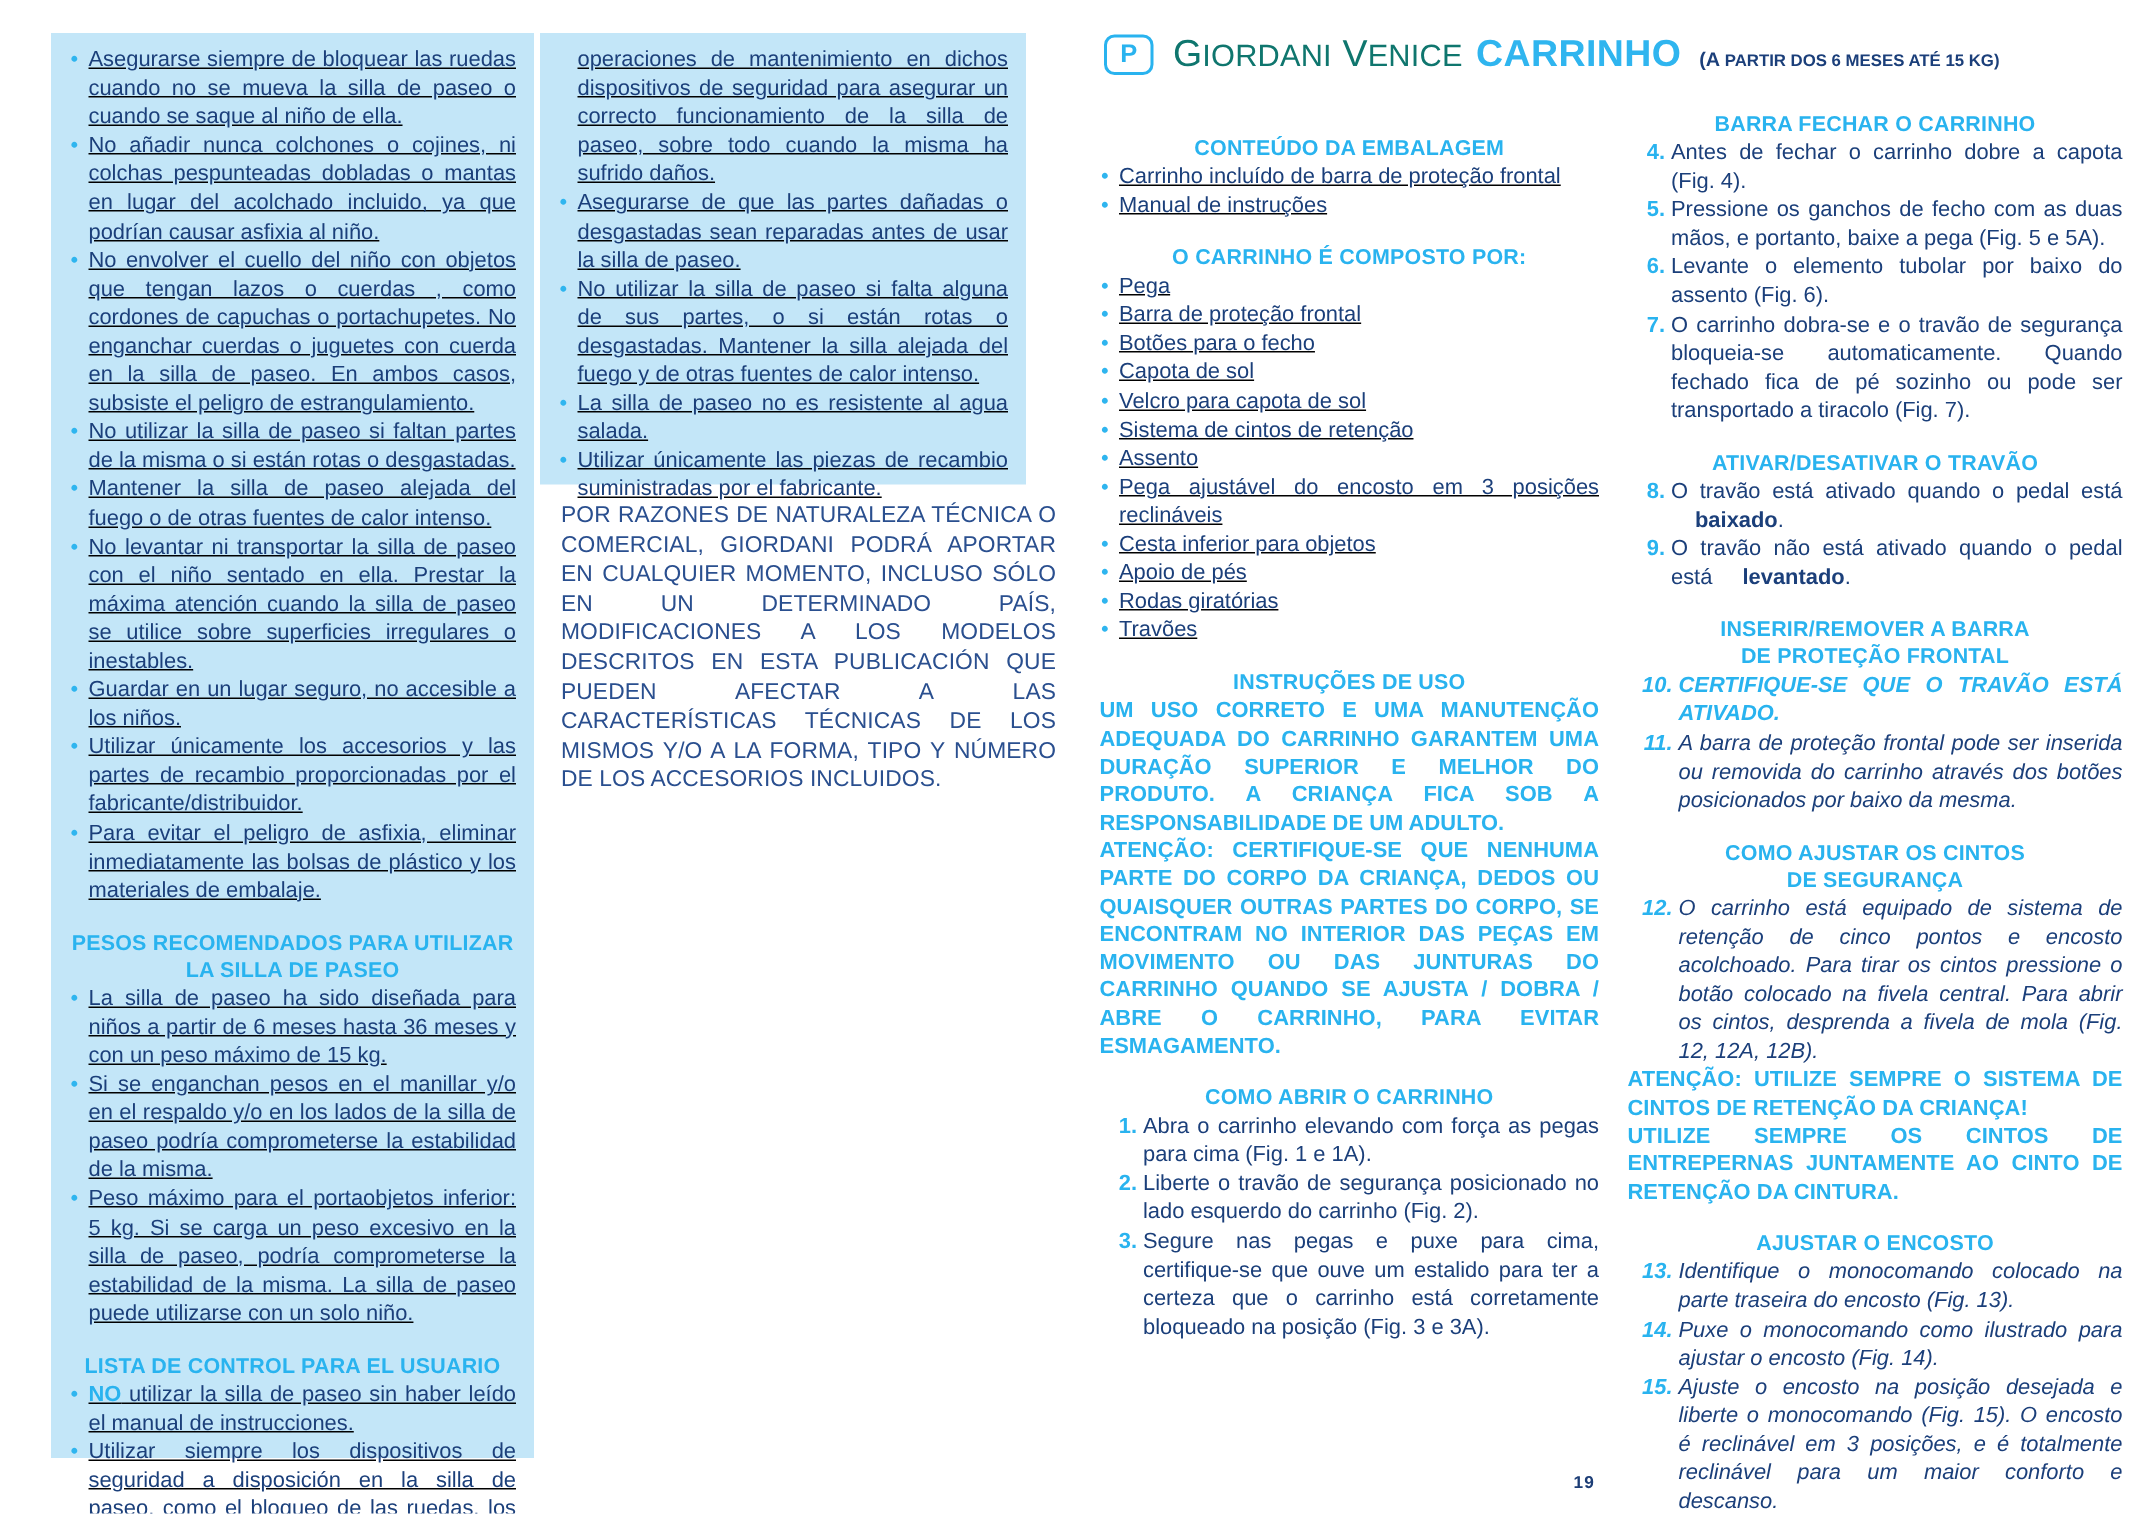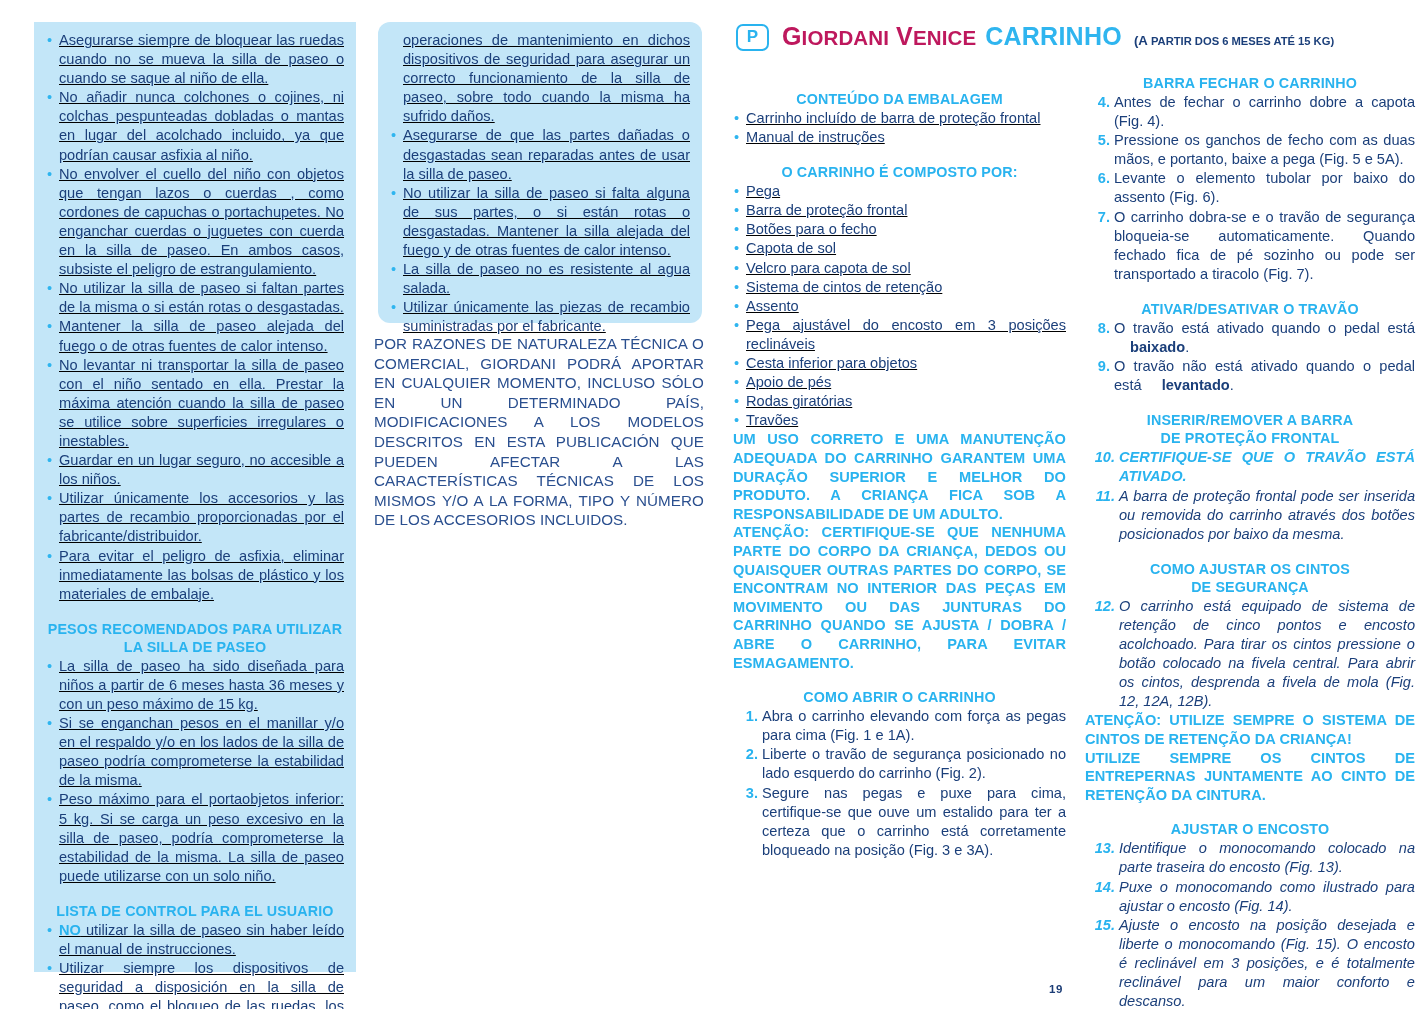--- a/index.html
+++ b/index.html
@@ -35,27 +35,26 @@
     position: absolute;
     left: 34px; top: 22px;
     width: 322px;
     height: 950px;
     background: #c3e6f8;
     box-sizing: border-box;
     padding: 9px 12px 8px 12px;
   }
   .col-es-2-panel {
     position: absolute;
-    left: 378px; top: 22px;
+    left: 360px; top: 22px;
     width: 324px;
     height: 301px;
     background: #c3e6f8;
     box-sizing: border-box;
     padding: 9px 12px 8px 12px;
-    border-radius: 12px;
   }
   .col-es-2-note {
     position: absolute;
     left: 372px; top: 334px;
     width: 334px;
     box-sizing: border-box;
     padding: 0 2px;
   }
 
   
@@ -135,22 +134,22 @@
     border: 2px solid #29b3ef;
     border-radius: 7px;
     color: #29b3ef;
     font-size: 17px;
     font-weight: bold;
     box-sizing: border-box;
     position: relative;
     top: -3px;
   }
   .brand {
-    color: #be185d;
-    font-weight: bold;
+    color: #0f766e;
+    font-weight: normal;
     font-size: 25px;
     margin-left: 13px;
     letter-spacing: 0.005em;
     white-space: nowrap;
   }
   .brand .sm { font-size: 20.5px; }
   .product {
     color: #2fb5ef;
     font-weight: bold;
     font-size: 25px;
@@ -299,20 +298,21 @@
       <li>Velcro para capota de sol</li>
       <li>Sistema de cintos de retenção</li>
       <li>Assento</li>
       <li>Pega ajustável do encosto em 3 posições reclináveis</li>
       <li>Cesta inferior para objetos</li>
       <li>Apoio de pés</li>
       <li>Rodas giratórias</li>
       <li>Travões</li>
     </ul>
 
+    <div class="sec-head">INSTRUÇÕES DE USO</div>
     <div class="allcaps-blue">UM USO CORRETO E UMA MANUTENÇÃO ADEQUADA DO CARRINHO GARANTEM UMA DURAÇÃO SUPERIOR E MELHOR DO PRODUTO. A CRIANÇA FICA SOB A RESPONSABILIDADE DE UM ADULTO.</div>
     <div class="allcaps-blue">ATENÇÃO: CERTIFIQUE-SE QUE NENHUMA PARTE DO CORPO DA CRIANÇA, DEDOS OU QUAISQUER OUTRAS PARTES DO CORPO, SE ENCONTRAM NO INTERIOR DAS PEÇAS EM MOVIMENTO OU DAS JUNTURAS DO CARRINHO QUANDO SE AJUSTA / DOBRA / ABRE O CARRINHO, PARA EVITAR ESMAGAMENTO.</div>
 
     <div class="sec-head">COMO ABRIR O CARRINHO</div>
     <ol class="nl">
       <li><span class="num">1.</span><span class="body">Abra o carrinho elevando com força as pegas para cima (Fig. 1 e 1A).</span></li>
       <li><span class="num">2.</span><span class="body">Liberte o travão de segurança posicionado no lado esquerdo do carrinho (Fig. 2).</span></li>
       <li><span class="num">3.</span><span class="body">Segure nas pegas e puxe para cima, certifique-se que ouve um estalido para ter a certeza que o carrinho está corretamente bloqueado na posição (Fig. 3 e 3A).</span></li>
     </ol>
   </div>

